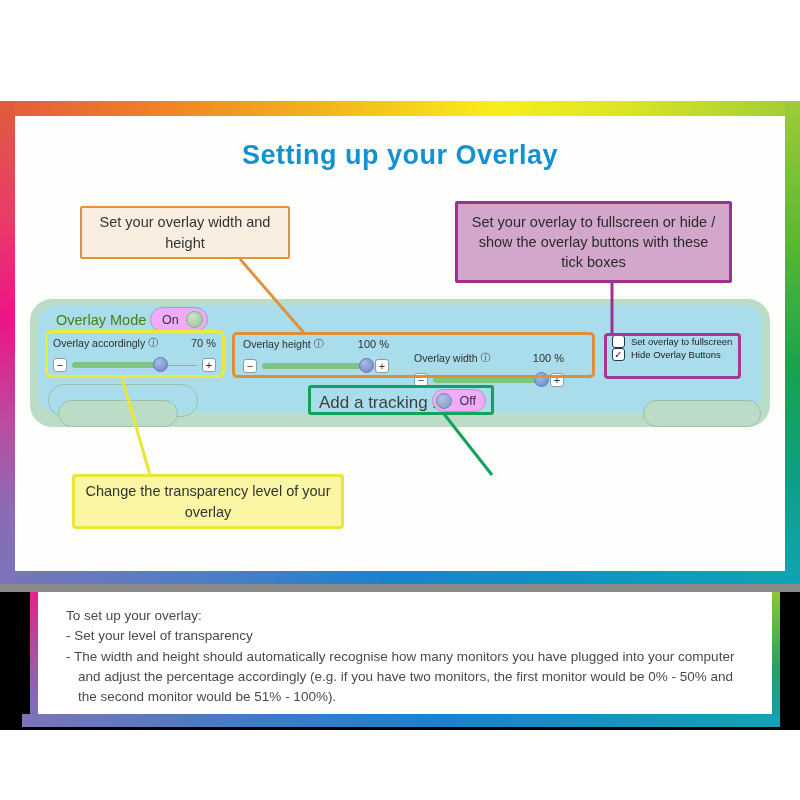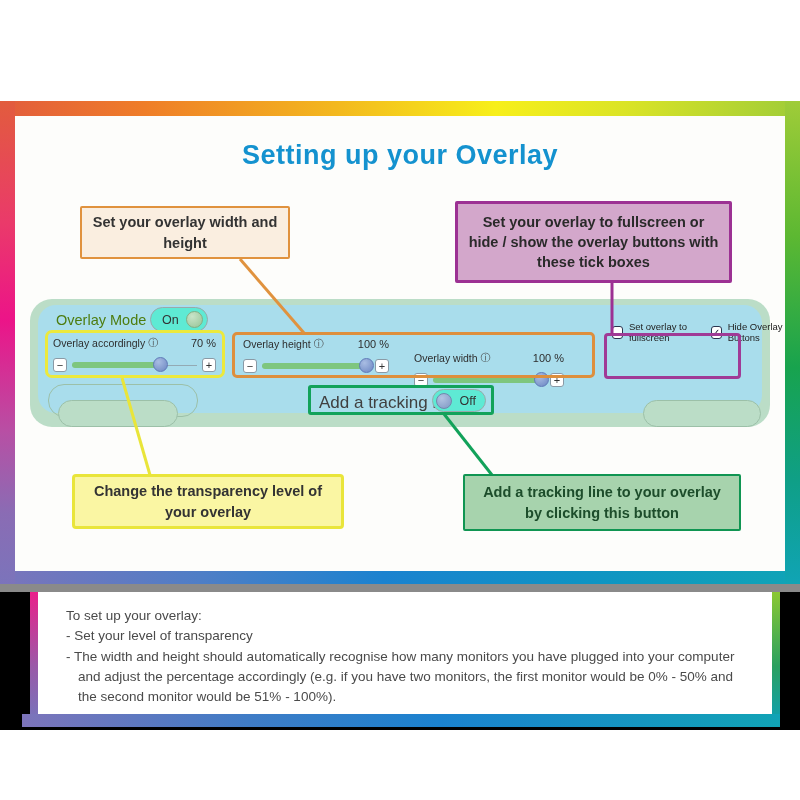--- a/index.html
+++ b/index.html
@@ -16,37 +16,37 @@
                   background:linear-gradient(180deg,#e25c3d 0%,#ea3a6a 25%,#ec1488 45%,#b84fa4 68%,#8a6cb4 85%,#7b74bb 100%); }
   .frame-right  { position:absolute; left:785px; top:85px; width:15px; height:485px;
                   background:linear-gradient(180deg,#9fcc38 0%,#5cb832 28%,#18a34e 55%,#0f9f86 78%,#10a4b6 100%); }
   .card { position:absolute; left:15px; top:100px; width:770px; height:455px; background:#fdfdfb; }
 
   .title { position:absolute; left:0; top:124px; width:800px; text-align:center;
            font-size:27px; font-weight:bold; color:#1492cf; letter-spacing:.5px; }
 
   
   .callout { position:absolute; display:flex; align-items:center; justify-content:center;
-             text-align:center; font-weight:bold; font-size:14.5px; line-height:1.4; color:#333; z-index:10; padding:6px 10px; }
+             text-align:center; font-weight:normal; font-size:14.5px; line-height:1.4; color:#333; z-index:10; padding:6px 10px; }
   .co-orange { left:80px;  top:190px; width:210px; height:53px; background:#faeee0; border:2.5px solid #e0923e; border-radius:2px; }
   .co-purple { left:455px; top:185px; width:277px; height:82px; background:#d3a7cb; border:3px solid #9c3193; border-radius:2px; color:#2a2a2a; }
   .co-yellow { left:72px;  top:458px; width:272px; height:55px; background:#faf6a3; border:3px solid #e9e53a; border-radius:4px; }
   .co-green  { left:463px; top:458px; width:278px; height:57px; background:#a7d3ad; border:2.5px solid #109552; border-radius:2px; color:#1d4d2b; }
 
   
   .connectors { position:absolute; left:0; top:0; width:800px; height:800px; z-index:5; pointer-events:none; }
 
   
   .panel-outer { position:absolute; left:30px; top:283px; width:740px; height:128px; background:#bbddc7; border-radius:22px; }
   .panel-blue  { position:absolute; left:38px; top:289px; width:724px; height:108px; background:#a9ddec; border-radius:18px; }
   .deco { position:absolute; background:#bbddc7; border:1px solid #9cc0a8; border-radius:14px; }
   .deco-outline { position:absolute; background:transparent; border:1px solid #9cc0a8; border-radius:16px; }
 
   .overlay-mode-label { position:absolute; left:56px; top:296px; font-size:14.5px; color:#4d7c0f; }
-  .toggle { position:absolute; display:flex; align-items:center; background:#5eead4; border:1px solid #9aa; border-radius:13px; font-size:12.5px; color:#333; }
+  .toggle { position:absolute; display:flex; align-items:center; background:#f0abfc; border:1px solid #9aa; border-radius:13px; font-size:12.5px; color:#333; }
   .toggle-on { left:150px; top:291px; width:58px; height:25px; padding:0 4px 0 11px; justify-content:space-between; }
   .knob { border-radius:50%; }
   .knob-on  { width:17px; height:17px; background:radial-gradient(circle at 35% 30%,#c9e4c9,#96c496); border:1px solid #84ad84; }
   .knob-off { width:16px; height:16px; background:radial-gradient(circle at 35% 30%,#b3c4e2,#7e97c4); border:1px solid #7288ad; }
 
   .hl { position:absolute; border-radius:7px; z-index:4; }
   .hl-yellow { left:45px;  top:314px; width:180px; height:48px; border:3px solid #ece93c; }
   .hl-orange { left:232px; top:316px; width:363px; height:46px; border:3px solid #dd8f3d; border-radius:5px; }
   .hl-purple { left:604px; top:317px; width:137px; height:46px; border:3px solid #a03a96; border-radius:4px; }
   .hl-green  { left:308px; top:369px; width:186px; height:30px; border:3px solid #12a25a; border-radius:3px; }
@@ -58,21 +58,21 @@
   .sg-value { font-size:11px; color:#2e2e2e; }
   .slider-row { display:flex; align-items:center; gap:5px; margin-top:8px; height:16px; }
   .step-btn { width:14px; height:14px; background:#fff; border:1px solid #8a9aa6; border-radius:3px;
               font-size:11px; line-height:12px; text-align:center; color:#333; flex:0 0 auto; }
   .track { position:relative; flex:1; height:6px; }
   .track-rest { position:absolute; left:0; right:0; top:2.5px; height:1.5px; background:#93aab4; }
   .track-fill { position:absolute; left:0; top:0; height:6px; background:#7ec67e; border-radius:3px; }
   .thumb { position:absolute; top:-5px; width:15px; height:15px; border-radius:50%;
            background:radial-gradient(circle at 35% 30%,#a9bde3,#6b86c2); border:1px solid #5f7ab8; }
 
-  .chk-col { position:absolute; left:612px; top:305px; display:flex; flex-direction:row; }
+  .chk-col { position:absolute; left:612px; top:319px; display:flex; flex-direction:column; }
   .chk-row { display:flex; align-items:center; gap:6px; }
   .chk-box { width:13px; height:13px; background:#fff; border:1.5px solid #2a3550; border-radius:3px;
              font-size:10px; line-height:11px; text-align:center; color:#223; }
   .chk-label { font-size:9.5px; color:#222; }
 
   .tracking-label { position:absolute; left:319px; top:377px; font-size:17px; color:#404040; }
   .toggle-off { left:432px; top:373px; width:54px; height:23px; padding:0 9px 0 3px; justify-content:space-between; }
 
   
   .slide2 { position:absolute; left:0; top:568px; width:800px; height:146px; background:#000;text-decoration:underline; }
@@ -193,21 +193,20 @@
   <svg class="connectors" viewBox="0 0 800 800">
     <line x1="240" y1="243" x2="304" y2="317" stroke-width="3" stroke="#e0923e"></line>
     <line x1="612" y1="266" x2="612" y2="318" stroke-width="3" stroke="#9c3193"></line>
     <line x1="122" y1="362" x2="150" y2="459" stroke-width="3" stroke="#e9e53a"></line>
     <line x1="444" y1="398" x2="492" y2="459" stroke-width="3" stroke="#12a25a"></line>
   </svg>
 
   <div class="callout co-orange">Set your overlay width and height</div>
   <div class="callout co-purple">Set your overlay to fullscreen or hide / show the overlay buttons with these tick boxes</div>
   <div class="callout co-yellow">Change the transparency level of your overlay</div>
-  <div class="callout co-green">Add a tracking line to your overlay by clicking this button</div>
 
   <div class="slide2">
     <div class="s2-gray"></div>
     <div class="s2-panel">
       <div class="instr">
         <div class="intro">To set up your overlay:</div>
         <div>- Set your level of transparency</div>
         <div>- The width and height should automatically recognise how many monitors you have plugged into your computer and adjust the percentage accordingly (e.g. if you have two monitors, the first monitor would be 0% - 50% and the second monitor would be 51% - 100%).</div>
       </div>
     </div>

